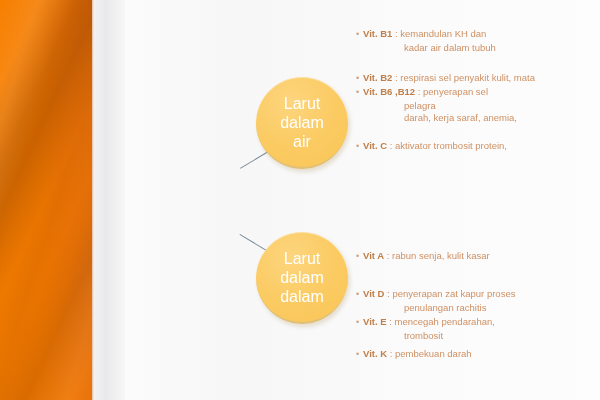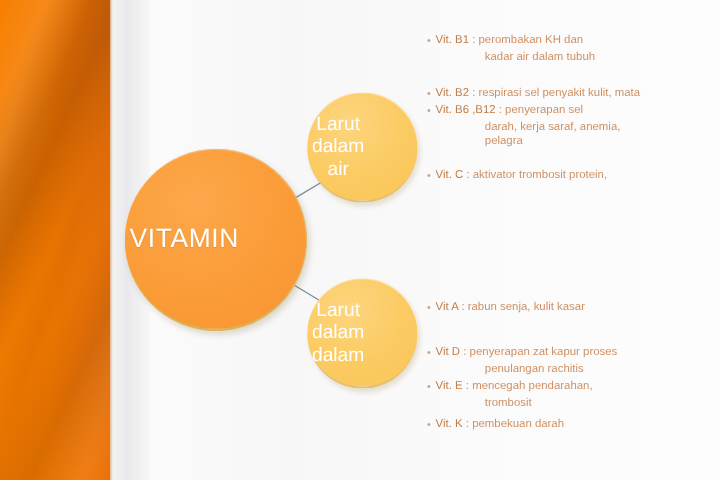--- a/index.html
+++ b/index.html
@@ -47,21 +47,21 @@
     background:linear-gradient(to right,#e0b89a,#efe6df,#f6f4f3);
   }
   .band-gloss{
     position:absolute;left:95px;top:0;width:30px;height:400px;
     background:linear-gradient(to right,#f2f1f2 0%,#e9e9eb 35%,#f7f7f8 100%);
   }
 
   
   .circle{
     position:absolute;border-radius:50%;
-    display:flex;align-items:center;justify-content:flex-start;
+    display:flex;align-items:center;justify-content:center;
     text-align:center;color:#ffffff;
     box-sizing:border-box;
   }
   #main-circle{
     left:104px;top:124px;width:152px;height:152px;
     background:radial-gradient(circle at 38% 30%,#fca84b 0%,#fb9d3a 48%,#f89430 100%);
     border-bottom:2px solid #d9b45e;
     border-right:1px solid #dcb969;
     box-shadow:2px 3px 5px rgba(120,90,30,.22), inset 0 1px 0 rgba(255,255,255,.25);
     font-size:22px;letter-spacing:.5px;
@@ -91,21 +91,21 @@
 
   
   .text-col{position:absolute;left:352px;top:0;width:248px;height:400px;}
   .blk{position:absolute;left:0;width:248px;color:#cf9062;font-size:9.5px;}
   .row{display:flex;align-items:flex-start;margin-bottom:1px;}
   .bullet{
     width:11px;flex:0 0 11px;color:#c9a188;font-size:9px;line-height:12px;
     text-align:center;
   }
   .ltxt{flex:1 1 auto;line-height:12.5px;}
-  .ltxt b{color:#c07e49;font-weight:normal;}
+  .ltxt b{color:#c07e49;font-weight:bold;}
   .cont{padding-left:52px;line-height:12.5px;}
 
   #blk-b1{top:28px;}
   #blk-b2{top:72px;}
   #blk-b6{top:86px;}
   #blk-c{top:140px;}
   #blk-a{top:250px;}
   #blk-d{top:288px;}
   #blk-e{top:316px;}
   #blk-k{top:348px;}
@@ -117,23 +117,20 @@
 
   <div class="band">
     <div class="band-inner-streak"></div>
   </div>
   <div class="band-edge"></div>
   <div class="band-gloss"></div>
 
   <div class="connector" id="conn-water"></div>
   <div class="connector" id="conn-fat"></div>
 
-  <div class="circle" id="main-circle">
-    <span class="lbl">VITAMIN</span>
-  </div>
 
   <div class="circle" id="circle-water">
     <span class="lbl">
       <span>Larut</span><br>
       <span>dalam</span><br>
       <span>air</span>
     </span>
   </div>
 
   <div class="circle" id="circle-fat">
@@ -144,43 +141,43 @@
     </span>
   </div>
 
   <div class="text-col">
 
     <div class="blk" id="blk-b1">
       <div class="row">
         <span class="bullet">•</span>
         <span class="ltxt"><b>Vit. B1</b>
           <span>:</span>
-          <span>perombakan KH   dan</span></span>
+          <span>kemandulan KH   dan</span></span>
       </div>
       <div class="cont">kadar air dalam tubuh</div>
     </div>
 
     <div class="blk" id="blk-b2">
       <div class="row">
         <span class="bullet">•</span>
         <span class="ltxt"><b>Vit. B2</b>
           <span>:</span>
           <span>respirasi sel penyakit kulit, mata</span></span>
       </div>
     </div>
 
     <div class="blk" id="blk-b6">
       <div class="row">
         <span class="bullet">•</span>
         <span class="ltxt"><b>Vit. B6 ,B12</b>
           <span>:</span>
           <span>penyerapan sel</span></span>
       </div>
+      <div class="cont">pelagra</div>
       <div class="cont">darah, kerja saraf, anemia,</div>
-      <div class="cont">pelagra</div>
     </div>
 
     <div class="blk" id="blk-c">
       <div class="row">
         <span class="bullet">•</span>
         <span class="ltxt"><b>Vit. C</b>
           <span>:</span>
           <span>aktivator trombosit protein,</span></span>
       </div>
     </div>

